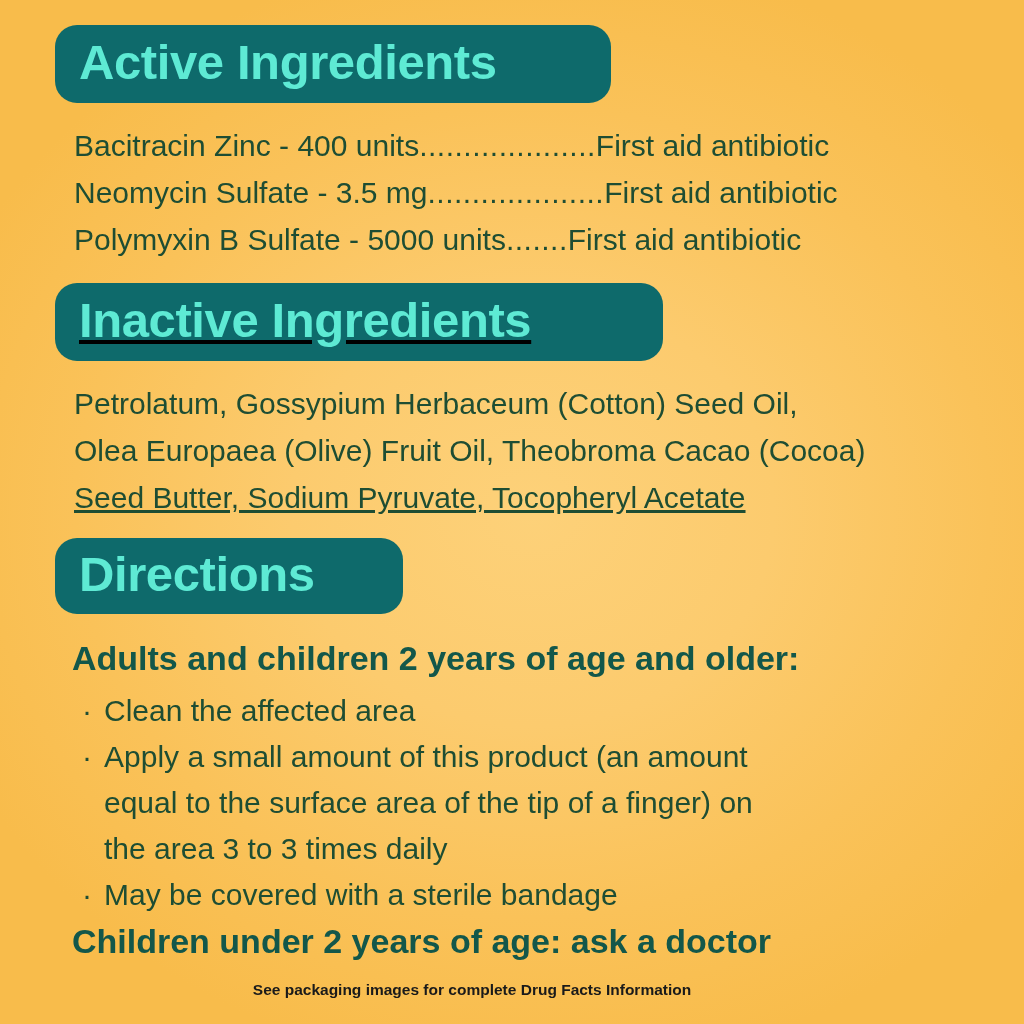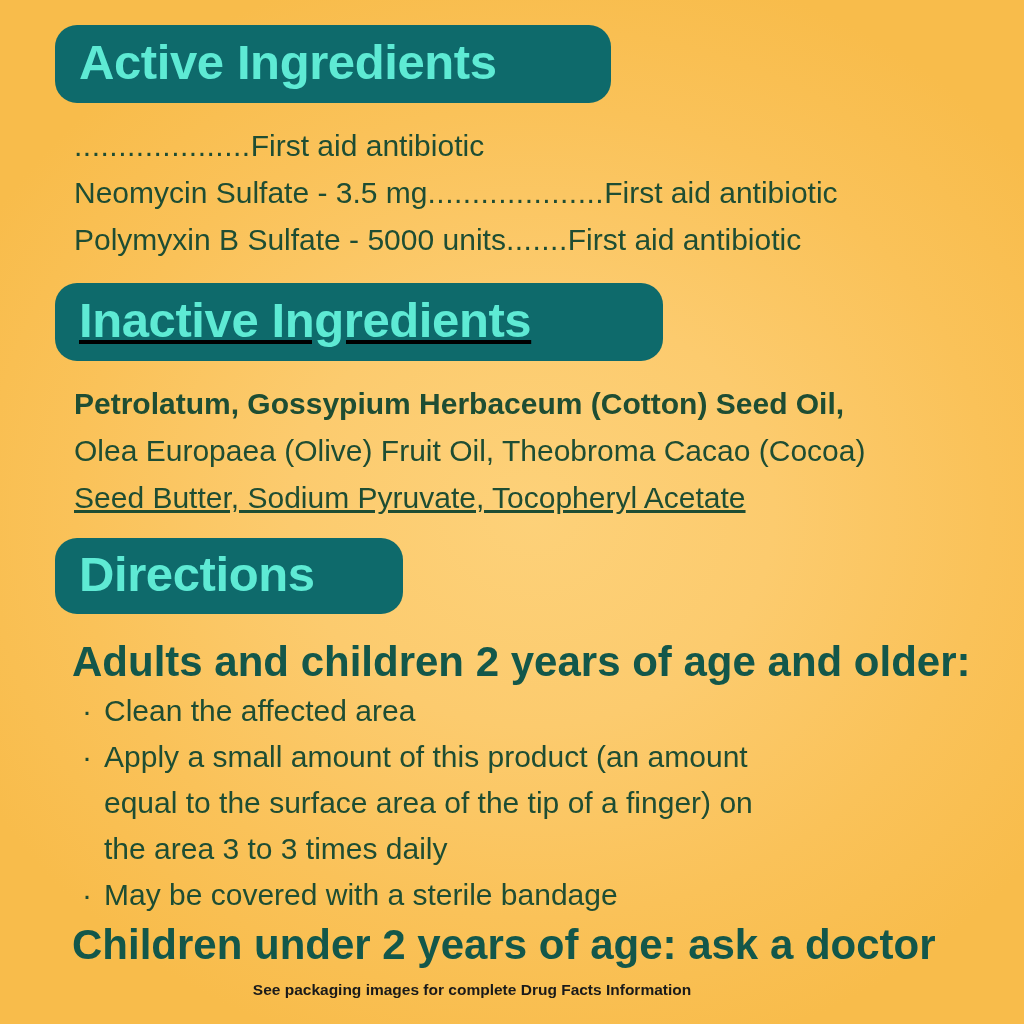--- a/index.html
+++ b/index.html
@@ -75,30 +75,30 @@
     letter-spacing: 0.5px;
     overflow: hidden;
   }
   .ing-use { flex: 0 0 auto; }
 
   #ing-row-0 { top: 131px; }
   #ing-row-1 { top: 178px; }
   #ing-row-2 { top: 225px; }
 
   
-  #inactive-line-0 { left: 74px; top: 389px; font-weight: bold; }
+  #inactive-line-0 { left: 74px; top: 389px; }
   #inactive-line-1 { left: 74px; top: 436px; }
   #inactive-line-2 { left: 74px; top: 483px; text-decoration: underline; }
 
   
   .heading-bold {
     position: absolute;
     color: #13574A;
     font-weight: bold;
-    font-size: 42px;
+    font-size: 34px;
     line-height: 1;
     white-space: nowrap;
   }
   #dir-heading { left: 72px; top: 641px; }
   #dir-footer-heading { left: 72px; top: 924px; }
 
   .bullet-item {
     position: absolute;
     left: 82px;
     width: 880px;
@@ -139,20 +139,21 @@
 </head>
 <body>
 
 <div class="panel">
 
   <div class="badge" id="badge-active">
     <span class="badge-label">Active Ingredients</span>
   </div>
 
   <div class="ing-row" id="ing-row-0">
+    <span class="ing-name">Bacitracin Zinc - 400 units</span>
     <span class="ing-dots">....................</span>
     <span class="ing-use">First aid antibiotic</span>
   </div>
 
   <div class="ing-row" id="ing-row-1">
     <span class="ing-name">Neomycin Sulfate - 3.5 mg</span>
     <span class="ing-dots">....................</span>
     <span class="ing-use">First aid antibiotic</span>
   </div>
 

